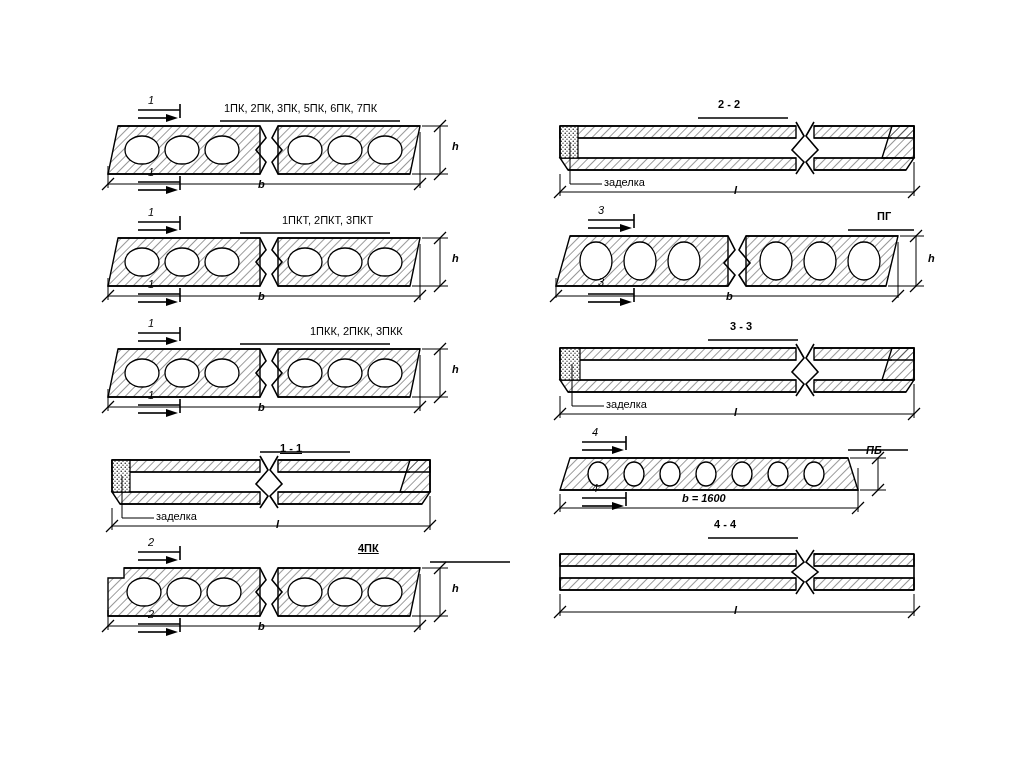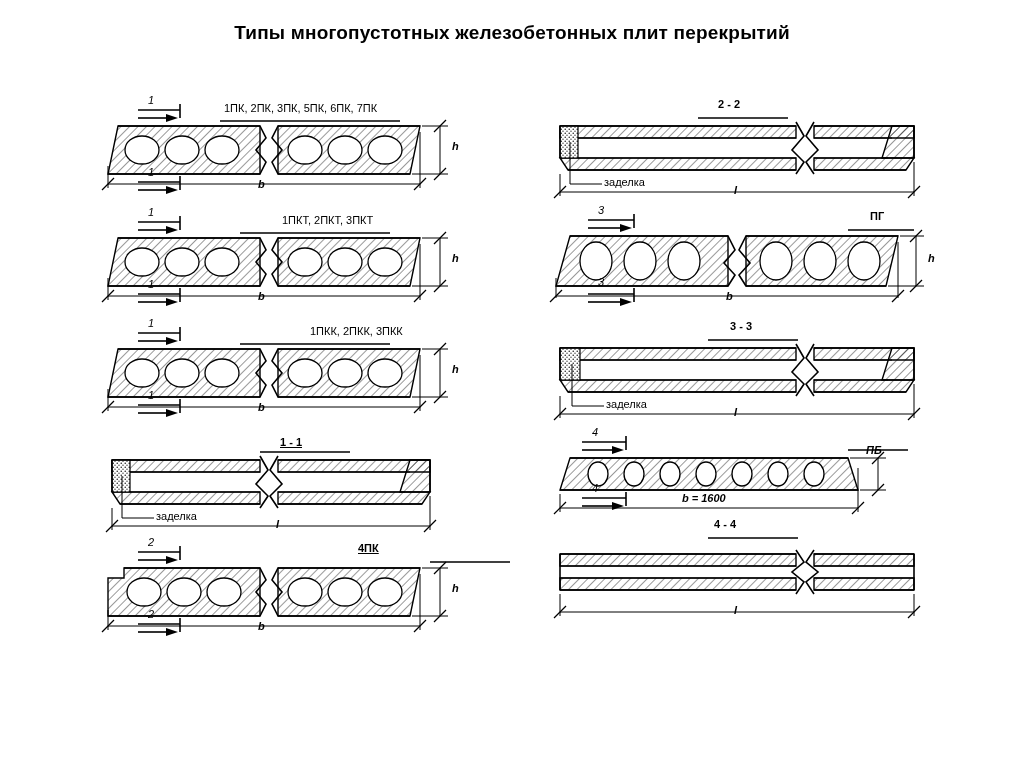--- a/index.html
+++ b/index.html
@@ -18,21 +18,20 @@
   .void{fill:#fff;stroke:#000;stroke-width:1.3;}
   .dotfill{fill:url(#dots);stroke:#000;stroke-width:1.2;}
   .dim{stroke:#000;stroke-width:1;fill:none;}
   .tick{stroke:#000;stroke-width:1.2;}
 </style>
 </head>
 <body>
 
 <div id="page">
 
-  <div class="title">Типы многопустотных железобетонных плит перекрытий</div>
 
   <svg width="0" height="0" style="position:absolute">
     <defs>
       <pattern id="hatch" width="6" height="6" patternTransform="rotate(45)" patternUnits="userSpaceOnUse">
         <line x1="0" y1="0" x2="0" y2="6" stroke="#000" stroke-width="0.8"></line>
       </pattern>
       <pattern id="hatch2" width="6" height="6" patternTransform="rotate(-45)" patternUnits="userSpaceOnUse">
         <line x1="0" y1="0" x2="0" y2="6" stroke="#000" stroke-width="0.8"></line>
       </pattern>
       <pattern id="dots" width="4" height="4" patternUnits="userSpaceOnUse">
@@ -210,21 +209,21 @@
 
       <line class="ln thin" x1="22" y1="46" x2="22" y2="88"></line>
       <line class="ln thin" x1="22" y1="88" x2="56" y2="88"></line>
 
       <line class="dim" x1="12" y1="78" x2="12" y2="100"></line>
       <line class="dim" x1="330" y1="66" x2="330" y2="100"></line>
       <line class="dim" x1="12" y1="96" x2="330" y2="96"></line>
       <line class="tick" x1="6" y1="102" x2="18" y2="90"></line>
       <line class="tick" x1="324" y1="102" x2="336" y2="90"></line>
     </svg>
-    <div class="lbl b" style="left:180px; top:6px;text-decoration:underline;">1 - 1</div>
+    <div class="lbl b" style="left:180px; top:12px;text-decoration:underline;">1 - 1</div>
     <div class="lbl" style="left:54px; top:80px; background:#fff; padding:0 2px;">заделка</div>
     <div class="lbl i b" style="left:176px; top:88px;">l</div>
   </div>
 
   <div class="fig" style="left:100px; top:540px;">
     <svg width="400" height="100">
       <line class="ln thick" x1="330" y1="22" x2="410" y2="22"></line>
 
       <path class="hatchfill" d="M8 38 L24 38 L24 28 L160 28 L160 76 L8 76 Z"></path>
       <path class="hatchfill" d="M178 28 L320 28 L310 76 L178 76 Z"></path>
@@ -329,21 +328,21 @@
       <line class="dim" x1="350" y1="90" x2="350" y2="34"></line>
       <line class="dim" x1="8" y1="88" x2="350" y2="88"></line>
       <line class="tick" x1="2" y1="94" x2="14" y2="82"></line>
       <line class="tick" x1="344" y1="94" x2="356" y2="82"></line>
       <line class="dim" x1="368" y1="28" x2="368" y2="78"></line>
       <line class="dim" x1="352" y1="28" x2="376" y2="28"></line>
       <line class="dim" x1="340" y1="78" x2="376" y2="78"></line>
       <line class="tick" x1="362" y1="34" x2="374" y2="22"></line>
       <line class="tick" x1="362" y1="84" x2="374" y2="72"></line>
     </svg>
-    <div class="lbl b" style="left:322px; top:2px;">ПГ</div>
+    <div class="lbl b" style="left:329px; top:2px;">ПГ</div>
     <div class="lbl i" style="left:50px; top:-4px;">3</div>
     <div class="lbl i" style="left:50px; top:68px;">3</div>
     <div class="lbl i b" style="left:178px; top:82px;">b</div>
     <div class="lbl i b" style="left:380px; top:44px;">h</div>
   </div>
 
   <div class="fig" style="left:548px; top:318px;">
     <svg width="400" height="100">
       <line class="ln thick" x1="160" y1="22" x2="250" y2="22"></line>
       <path class="hatchfill" d="M12 30 L248 30 L248 42 L12 42 Z"></path>

